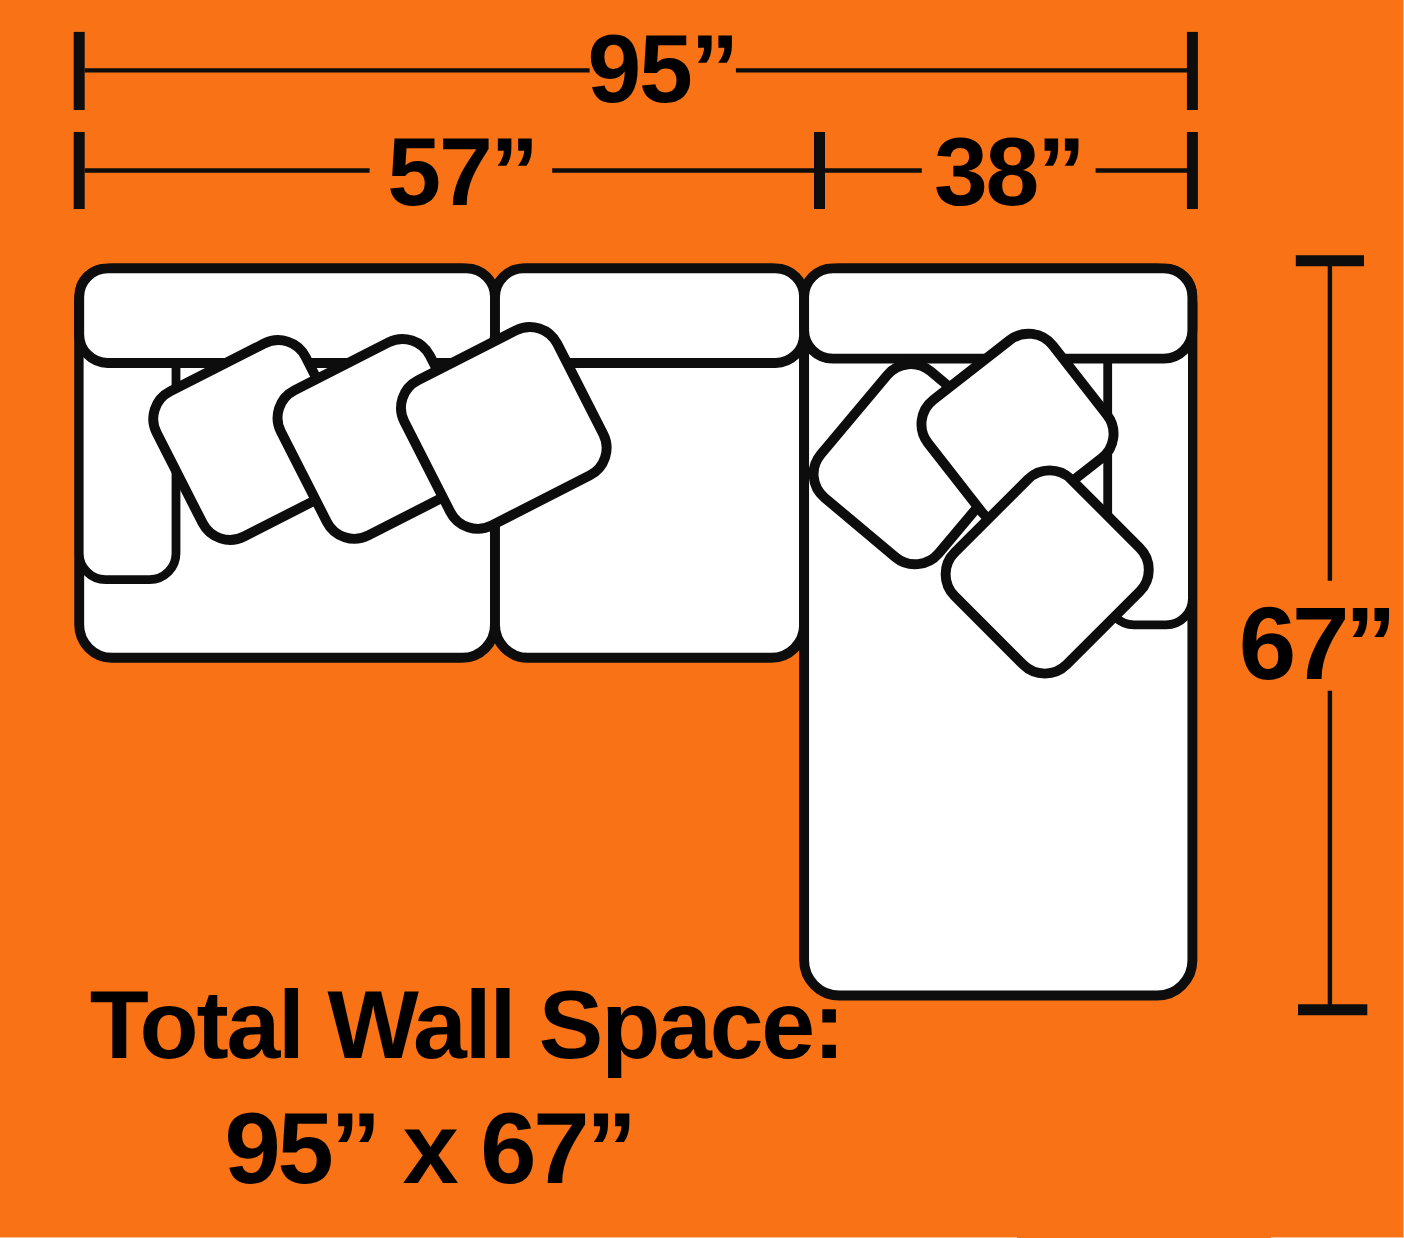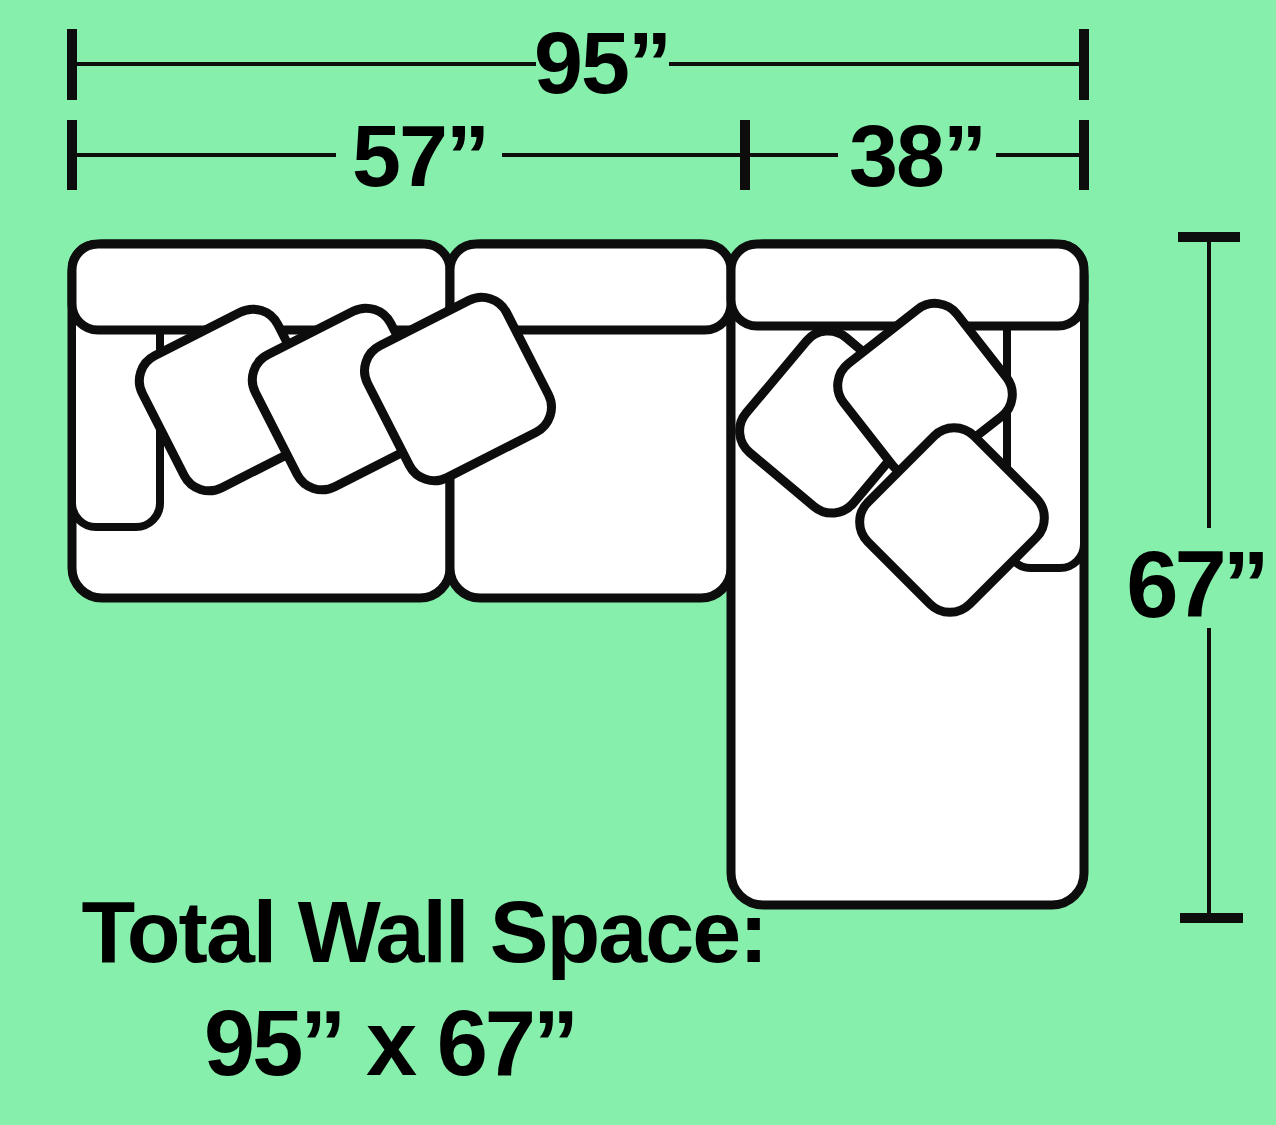--- a/index.html
+++ b/index.html
@@ -4,21 +4,21 @@
 <style>
   html, body {
     margin: 0;
     padding: 0;
     background: #ffffff;
   }
   .stage {
     position: relative;
     width: 1276px;
     height: 1125px;
-    background: #86efac;
+    background: #f97316;
     overflow: hidden;
     font-family: "Liberation Sans", "DejaVu Sans", sans-serif;
   }
   svg { display: block; }
   .dim-label {
     font-family: "Liberation Sans", "DejaVu Sans", sans-serif;
     font-weight: 700;
     fill: #000000;
     letter-spacing: -2px;
   }

